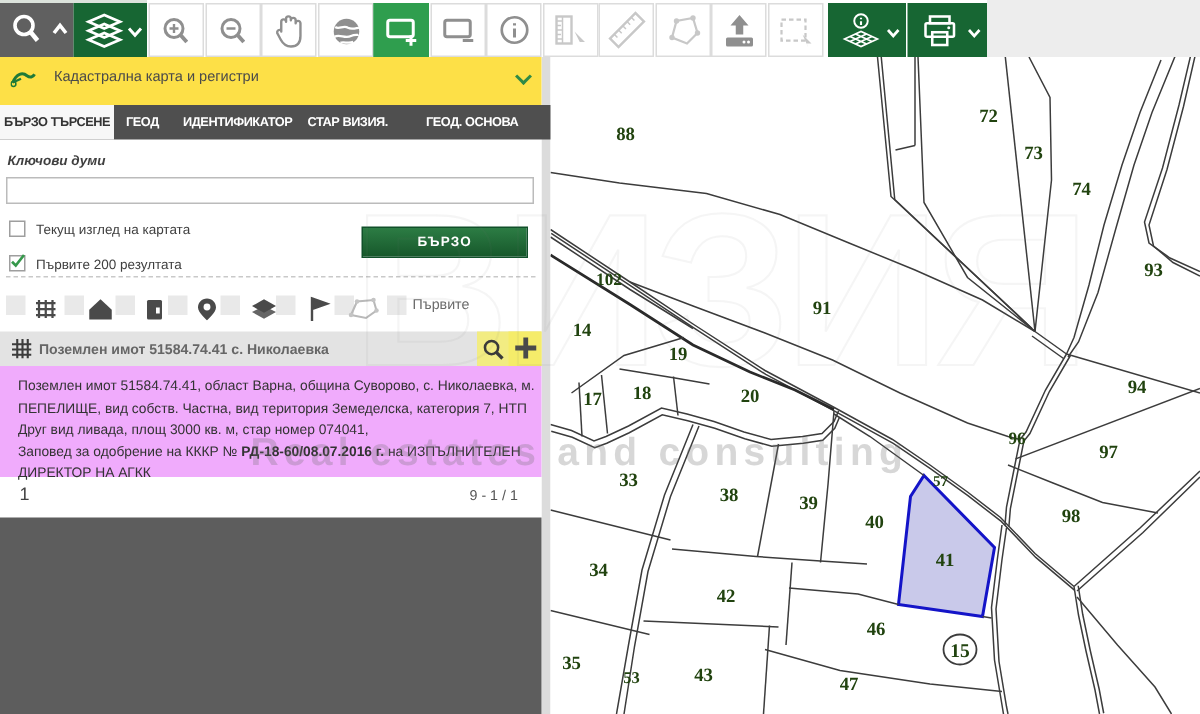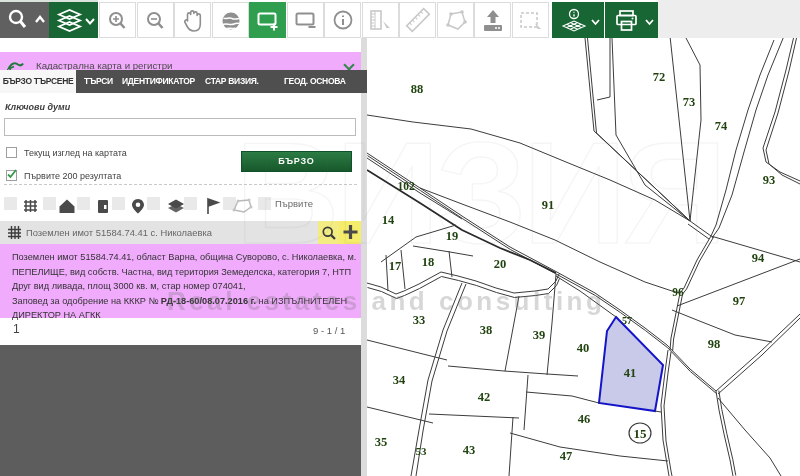--- a/index.html
+++ b/index.html
@@ -8,36 +8,36 @@
   
   #toolbar{left:0;top:0;width:800px;height:38px;background:#fff;}
   #toolbar .grayfill{position:absolute;left:658px;top:0;width:142px;height:38px;background:#ededed;}
   .tbtn{position:absolute;top:2px;height:36px;box-sizing:border-box;}
   .tbtn svg{position:absolute;left:0;top:2px;}
   .chev{position:absolute;width:6px;height:6px;border-right:2px solid #fff;border-bottom:2px solid #fff;}
   .chevdown{transform:rotate(45deg);}
   
   #panel{left:0;top:38px;width:361px;height:438px;background:#fff;}
   #paneledge{left:361px;top:38px;width:6px;height:438px;background:#dcdcdc;}
-  #phead{left:0;top:14px;width:361px;height:32px;background:#f0abfc;}
+  #phead{left:0;top:0;width:361px;height:32px;background:#fde047;}
   #phead .title{position:absolute;left:36px;top:8px;font-size:9.7px;color:#4a4a4a;}
   #ptabs{left:0;top:32px;width:411px;height:23px;background:#4f4f4f;}
   .tab{position:absolute;top:0;height:23px;line-height:23px;font-size:8.5px;font-weight:bold;color:#fff;white-space:nowrap;letter-spacing:-0.3px;}
   #tabactive{position:absolute;left:0;top:0;width:76px;height:23px;background:#f7f7f7;color:#333;text-align:center;line-height:23px;font-size:8.5px;font-weight:bold;white-space:nowrap;letter-spacing:-0.3px;}
   #keylabel{left:5px;top:64px;font-size:9px;font-weight:bold;color:#3f3f3f;font-style:italic;}
   #keyinput{left:4px;top:80px;width:352px;height:18px;border:1px solid #bbb;background:#fff;box-sizing:border-box;}
   .cbox{position:absolute;width:11px;height:11px;border:1px solid #9e9e9e;background:#fff;box-sizing:border-box;}
   .cblabel{position:absolute;font-size:9px;font-weight:normal;color:#3f3f3f;}
   #btnsearch{left:241px;top:113px;width:111px;height:21px;background:linear-gradient(#2c7c44,#17582b);border:1px solid #11502a;box-sizing:border-box;color:#fff;font-weight:bold;font-size:9px;text-align:center;line-height:19px;letter-spacing:0.8px;}
   #dashline{left:4px;top:146px;width:353px;height:0;border-top:1px dashed #c9c9c9;}
   .fsq{position:absolute;top:159px;width:13px;height:13px;background:#e9e9e9;}
   #alllabel{left:275px;top:160px;font-size:9.5px;color:#6b6b6b;}
   #resrow{left:0;top:183px;width:361px;height:23px;background:#e3e3e3;}
   #resrow .ytail{position:absolute;left:318px;top:0;width:43px;height:23px;background:#f2ec82;}
-  #restext{position:absolute;left:26px;top:6px;font-size:9.4px;color:#666;}
+  #restext{position:absolute;left:26px;top:6px;font-size:9.4px;color:#666;font-weight:bold;}
   #ybox{left:0;top:206px;width:361px;height:74px;background:#f0abfc;}
   #ybox .t{position:absolute;left:12px;top:6px;font-size:9.2px;line-height:14.5px;color:#333;white-space:nowrap;}
   #pgleft{left:13px;top:284px;font-size:12px;color:#444;}
   #pgright{left:313px;top:287px;font-size:9.5px;color:#555;}
   #pfoot{left:0;top:307px;width:361px;height:131px;background:#5d5d5d;}
   
   #map{left:367px;top:38px;width:433px;height:438px;background:#fff;}
   
   #wm1{left:167px;top:286px;width:640px;font-size:26px;color:rgba(110,110,110,0.28);letter-spacing:3.5px;font-weight:bold;}
   #wm2{left:235px;top:110px;width:600px;font-size:145px;color:transparent;-webkit-text-stroke:1.4px rgba(120,120,120,0.07);font-weight:bold;letter-spacing:-4px;}
@@ -174,21 +174,21 @@
       <svg width="17" height="13" style="position:absolute;left:7px;top:8px" viewBox="0 0 17 13">
         <path d="M1.5 9 C4 3,8 2,11 4.5 C13 6,15 5.5,16 3.5" stroke="#1f7a38" stroke-width="2" fill="none"></path>
         <path d="M1.5 9 L7 6.5" stroke="#1f7a38" stroke-width="1.6" fill="none"></path>
         <circle cx="2" cy="10" r="1.6" fill="none" stroke="#1f7a38" stroke-width="1"></circle>
       </svg>
       <div class="title">Кадастрална карта и регистри</div>
       <div class="chev chevdown" style="border-color:#2f8a46;left:345px;top:9px;"></div>
     </div>
     <div class="abs" id="ptabs">
       <div id="tabactive">БЪРЗО ТЪРСЕНЕ</div>
-      <div class="tab" style="left:84px;">ТЪРСИ</div>
+      <div class="tab" style="left:84px;">ГЕОД</div>
       <div class="tab" style="left:122px;">ИДЕНТИФИКАТОР</div>
       <div class="tab" style="left:205px;">СТАР ВИЗИЯ.</div>
       <div class="tab" style="left:284px;">ГЕОД. ОСНОВА</div>
     </div>
     <div class="abs" id="keylabel">Ключови думи</div>
     <div class="abs" id="keyinput"></div>
     <div class="cbox" style="left:6px;top:109px;"></div>
     <div class="cblabel" style="left:24px;top:110px;">Текущ изглед на картата</div>
     <div class="cbox" style="left:6px;top:132px;"></div>
     <svg width="12" height="11" style="position:absolute;left:6px;top:131px;" viewBox="0 0 12 11">

